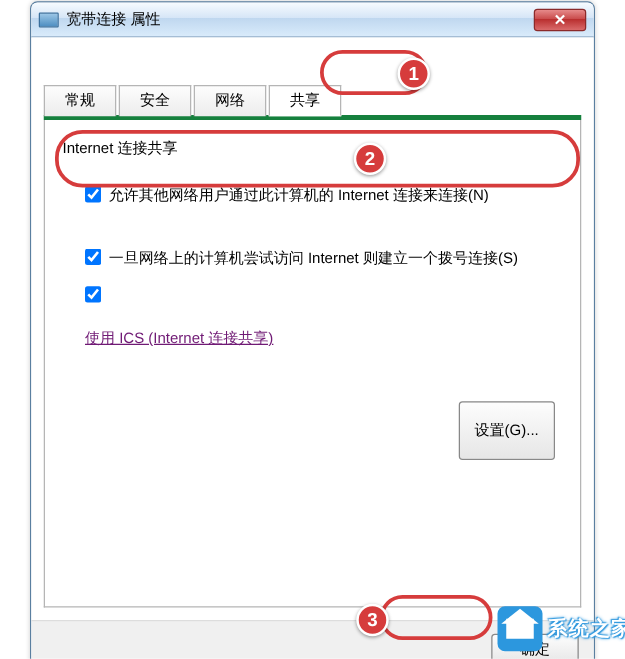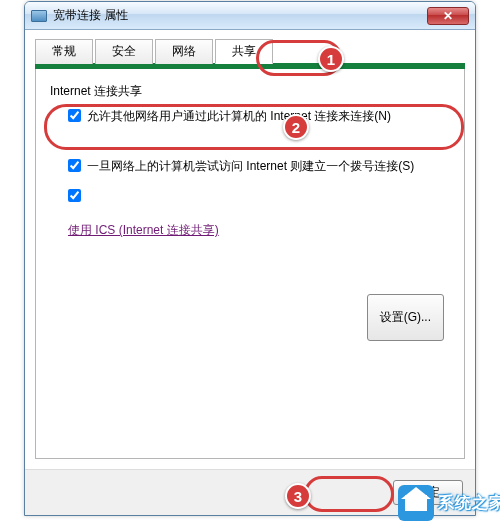--- a/index.html
+++ b/index.html
@@ -7,27 +7,27 @@
 
   .window { width: 452px; margin: 1px auto; border: 1px solid #5a7fa0; border-radius: 6px 6px 0 0; background: #fff; box-shadow: 0 0 4px rgba(0,0,0,0.2); overflow: hidden; }
 
   .titlebar { height: 28px; background: linear-gradient(#f7fbff, #d6e6f7 45%, #bfd7ef 46%, #d9ebfb); display: flex; align-items: center; padding: 0 6px; border-bottom: 1px solid #8aa9c7; }
   .title-icon { width: 16px; height: 12px; background: linear-gradient(#9bc6e6,#4f8fc2); border: 1px solid #3a6f9c; border-radius: 1px; margin-right: 6px; }
   .title-text { flex: 1; font-size: 12px; color: #000; }
   .close-btn { width: 42px; height: 18px; background: linear-gradient(#e68a8a,#c94b4b 45%,#b92e2e 46%,#d96a6a); border: 1px solid #8b2a2a; border-radius: 3px; color: #fff; display: flex; align-items: center; justify-content: center; font-weight: bold; font-size: 12px; cursor: pointer; }
 
   .client { padding: 8px 10px 10px 10px; background: #fff; }
 
-  .tabs { display: flex; border-bottom: 6px solid #15803d; }
+  .tabs { display: flex; border-bottom: 4px solid #15803d; margin-top: 29px; }
   .tab { padding: 3px 16px; border: 1px solid #b5b5b5; border-bottom: none; background: linear-gradient(#fdfdfd,#ececec); margin-right: 2px; cursor: pointer; position: relative; top: 1px; font-size: 12px; }
   .tab.active { background: #fff; border-bottom: 1px solid #fff; }
 
   .panel { border: 1px solid #b5b5b5; border-top: none; padding: 14px 14px 18px 14px; min-height: 390px; position: relative; }
 
-  .group-title { font-size: 12px; margin-bottom: 7px; font-family: SimSun, sans-serif; }
+  .group-title { font-size: 12px; margin-bottom: 20px; font-family: SimSun, sans-serif; }
 
   .check-row { display: flex; align-items: flex-start; margin-bottom: 12px; padding-left: 18px; position: relative; }
   .check-row input { margin-right: 6px; margin-top: 2px; flex-shrink: 0; }
   .check-row label { line-height: 1.5; font-family: SimSun, sans-serif; }
 
   .link { color: #701a75; text-decoration: underline; cursor: pointer; margin-left: 18px; display: inline-block; margin-top: 8px; font-family: Liberation Sans, sans-serif; }
 
   .settings-btn { position: absolute; right: 20px; top: 225px; padding: 14px 12px; border: 1px solid #888; background: linear-gradient(#fdfdfd,#e6e6e6); border-radius: 3px; cursor: pointer; font-size: 12px; font-family: SimSun, sans-serif; }
 
   .footer { display: flex; justify-content: flex-end; gap: 8px; padding: 10px 12px; background: #f0f0f0; border-top: 1px solid #ddd; }

